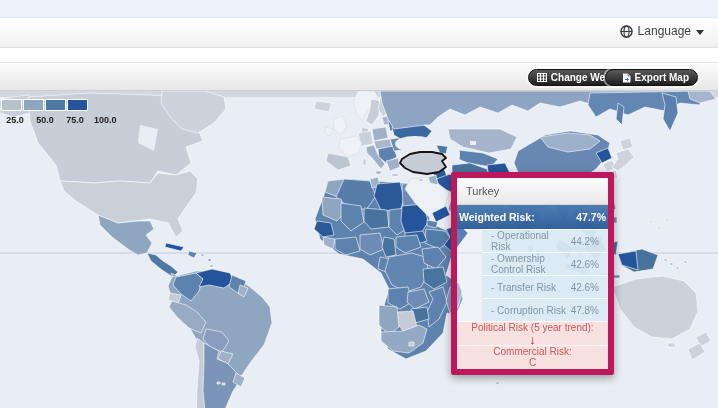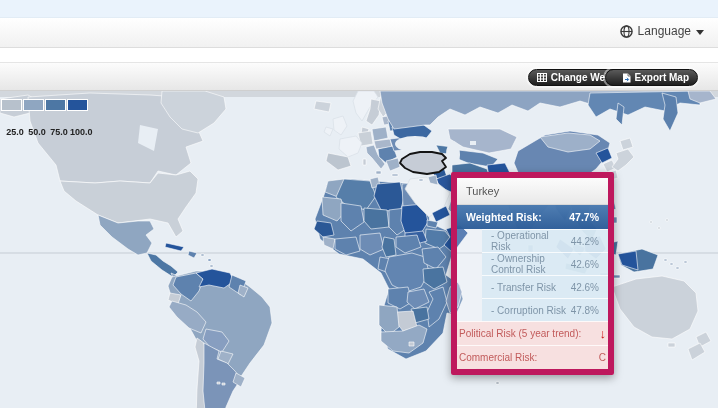--- a/index.html
+++ b/index.html
@@ -26,41 +26,41 @@
   .btn svg { display:block; }
 
   
   .map-wrap { position:relative; width:718px; height:317px; background:#e8eef4; }
   .map-wrap > svg { position:absolute; left:0; top:0; }
 
   
   .legend { position:absolute; left:0; top:8px; z-index:5; }
   .legend-swatches { display:flex; padding-left:1px; }
   .legend-swatch { width:21px; height:12px; border:1px solid #fff; margin-right:1px; }
-  .legend-labels { display:flex; padding-left:4px; margin-top:16px; }
+  .legend-labels { display:flex; padding-left:4px; margin-top:4px;gap:8px; }
   .legend-labels span { width:22px; text-align:center; font-size:9px;
     font-weight:bold; color:#222; }
 
   
   .tooltip { position:absolute; left:451px; top:81px; width:163px; z-index:10;
     border:6px solid #be185d; border-radius:2px; box-shadow:0 3px 9px rgba(0,0,0,.35);
     font-size:10px; background:rgba(255,255,255,.25); }
   .tt-header { height:27px; line-height:27px; padding:0 9px;
     background:linear-gradient(#fcfcfc,#e9e9e9); color:#555; font-size:11px;
     border-bottom:1px solid #d8d8d8; }
   .tt-weighted { height:24px; display:flex; align-items:center;
-    justify-content:space-between; padding:0 9px;
+    justify-content:space-between; padding:0 2px;
     background:linear-gradient(rgba(74,122,176,.97),rgba(44,92,152,.97));
     color:#fff; font-weight:bold; font-size:10.5px; }
   .tt-row { height:23px; display:flex; align-items:center;
     justify-content:space-between; padding:0 9px;
     background:rgba(217,234,243,.93); color:#7f95a8; border-top:1px solid rgba(255,255,255,.8);margin-left:25px; }
   .tt-pink { height:24px; display:flex; align-items:center;
-    justify-content:space-between; padding:0 2px;
-    background:rgba(247,222,222,.95); color:#c25b5b; border-top:1px solid rgba(255,255,255,.8); }
+    justify-content:flex-start; padding:0 9px;
+    background:rgba(247,222,222,.95); color:#c25b5b; border-top:1px solid rgba(255,255,255,.8);flex-direction:column; }
   .tt-arrow { color:#cc1111; font-weight:bold; font-size:13px; line-height:1; }
 </style>
 </head>
 <body>
 
 <div class="top-strip"></div>
 
 <div class="navbar">
   <div class="lang">
     <svg width="13" height="13" viewBox="0 0 14 14">

